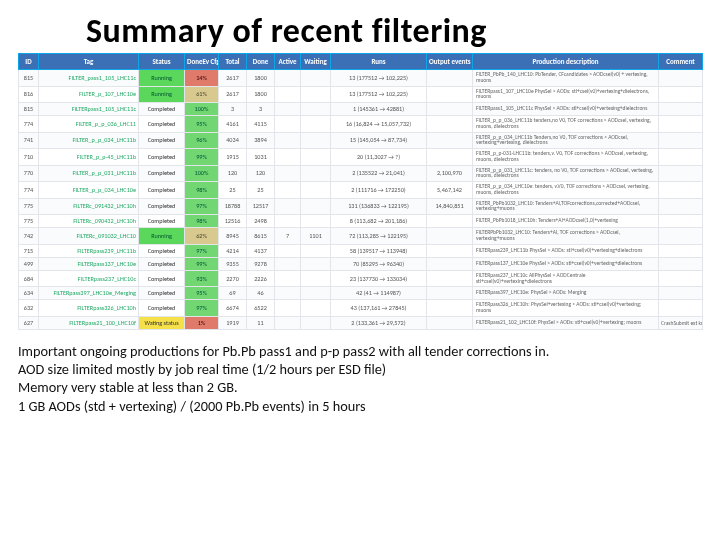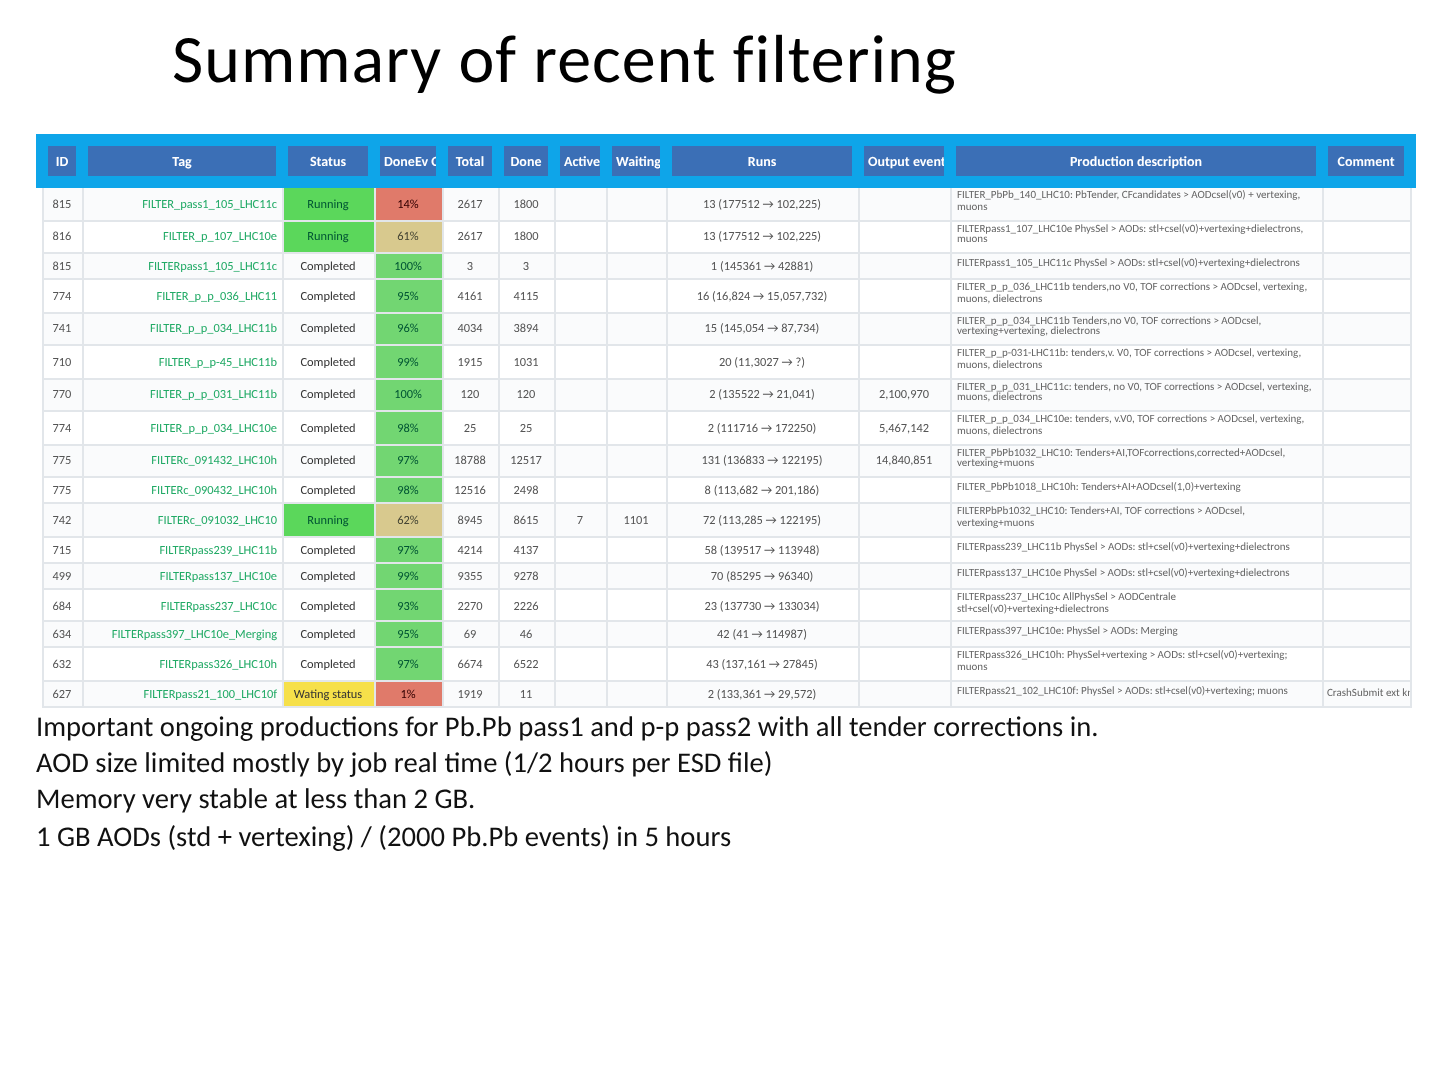--- a/index.html
+++ b/index.html
@@ -1,37 +1,37 @@
 <!DOCTYPE html>
 <html><head>
 <meta charset="utf-8">
 <style>
   html,body{margin:0;padding:0;width:720px;height:540px;background:#fff;
     font-family:Calibri,Arial,sans-serif;color:#000;box-sizing:border-box}
   *{box-sizing:border-box}
   .slide{padding:10px 18px 8px 18px;position:relative}
-  h1{font-size:34px;font-weight:400;margin:0 0 16px 68px;letter-spacing:.5px}
+  h1{font-size:34px;font-weight:700;margin:0 0 2px 68px;letter-spacing:.5px}
   table{border-collapse:collapse;width:684px;font-size:7px;table-layout:fixed}
   th{background:#3b6fb6;color:#fff;font-weight:700;padding:3px 2px;
-     border:6px solid #0ea5e9;font-size:7px;
+     border:1px solid #0ea5e9;font-size:7px;
      white-space:nowrap;overflow:hidden}
   td{border:1px solid #e2e6ea;padding:2px 2px;text-align:center;
      font-size:6.2px;background:#fff;white-space:nowrap;overflow:hidden;
      text-overflow:clip;color:#555}
   td:nth-child(2){color:#2a6;text-align:right;padding-left:3px}
   td:nth-child(11){text-align:left;font-size:5.5px;padding-left:3px;color:#666;white-space:normal;line-height:1.05}
   td:nth-child(12){text-align:left;font-size:5.5px;color:#666}
   .st-run{background:#5bd75b!important;color:#053}
   .st-done{color:#333}
   .st-last{background:#f6e04a!important;color:#333}
   .pct-green{background:#72d672!important;color:#053}
   .pct-tan{background:#d8c98e!important;color:#443}
   .pct-red{background:#e07a6a!important;color:#300}
   tbody tr:nth-child(odd) td{background:#fafbfc}
-  .notes{font-size:14.3px;line-height:1.28;color:#111;
+  .notes{margin-top:12px;font-size:14.3px;line-height:1.28;color:#111;
          font-family:Calibri,Arial,sans-serif}
 </style>
 </head>
 <body>
 
 <div class="slide">
   <h1>Summary of recent filtering</h1>
 
   <table>
     <colgroup>

